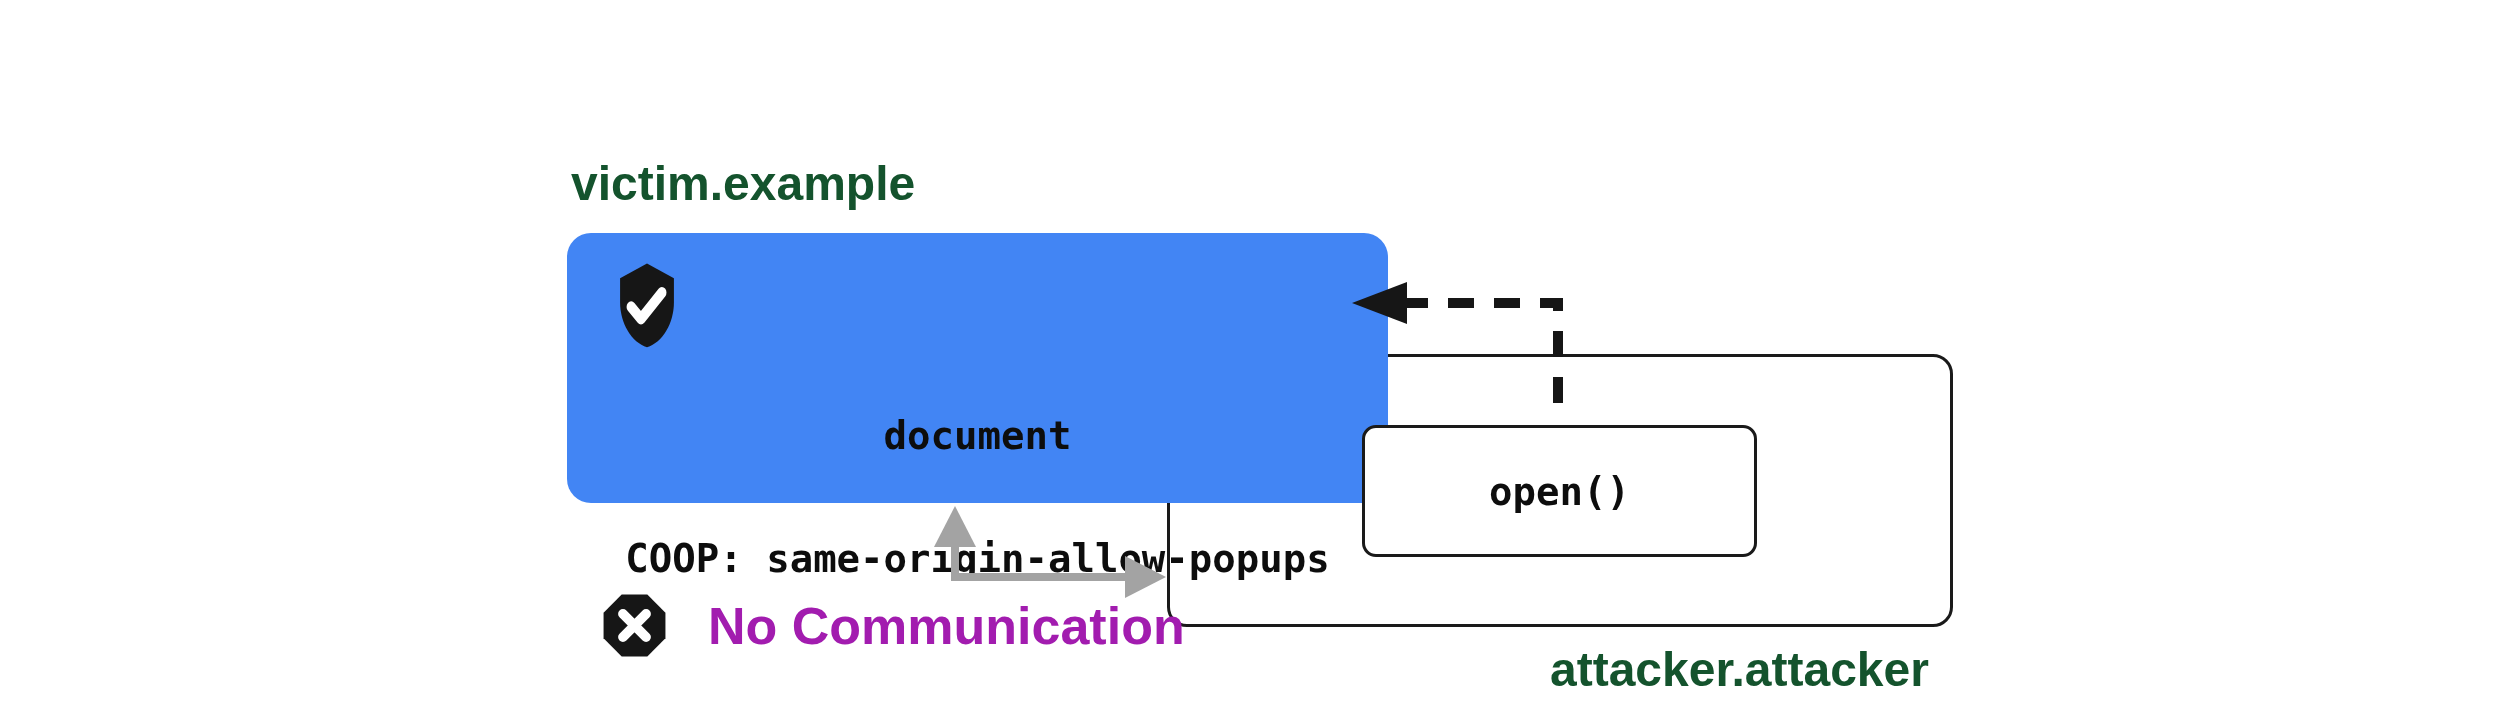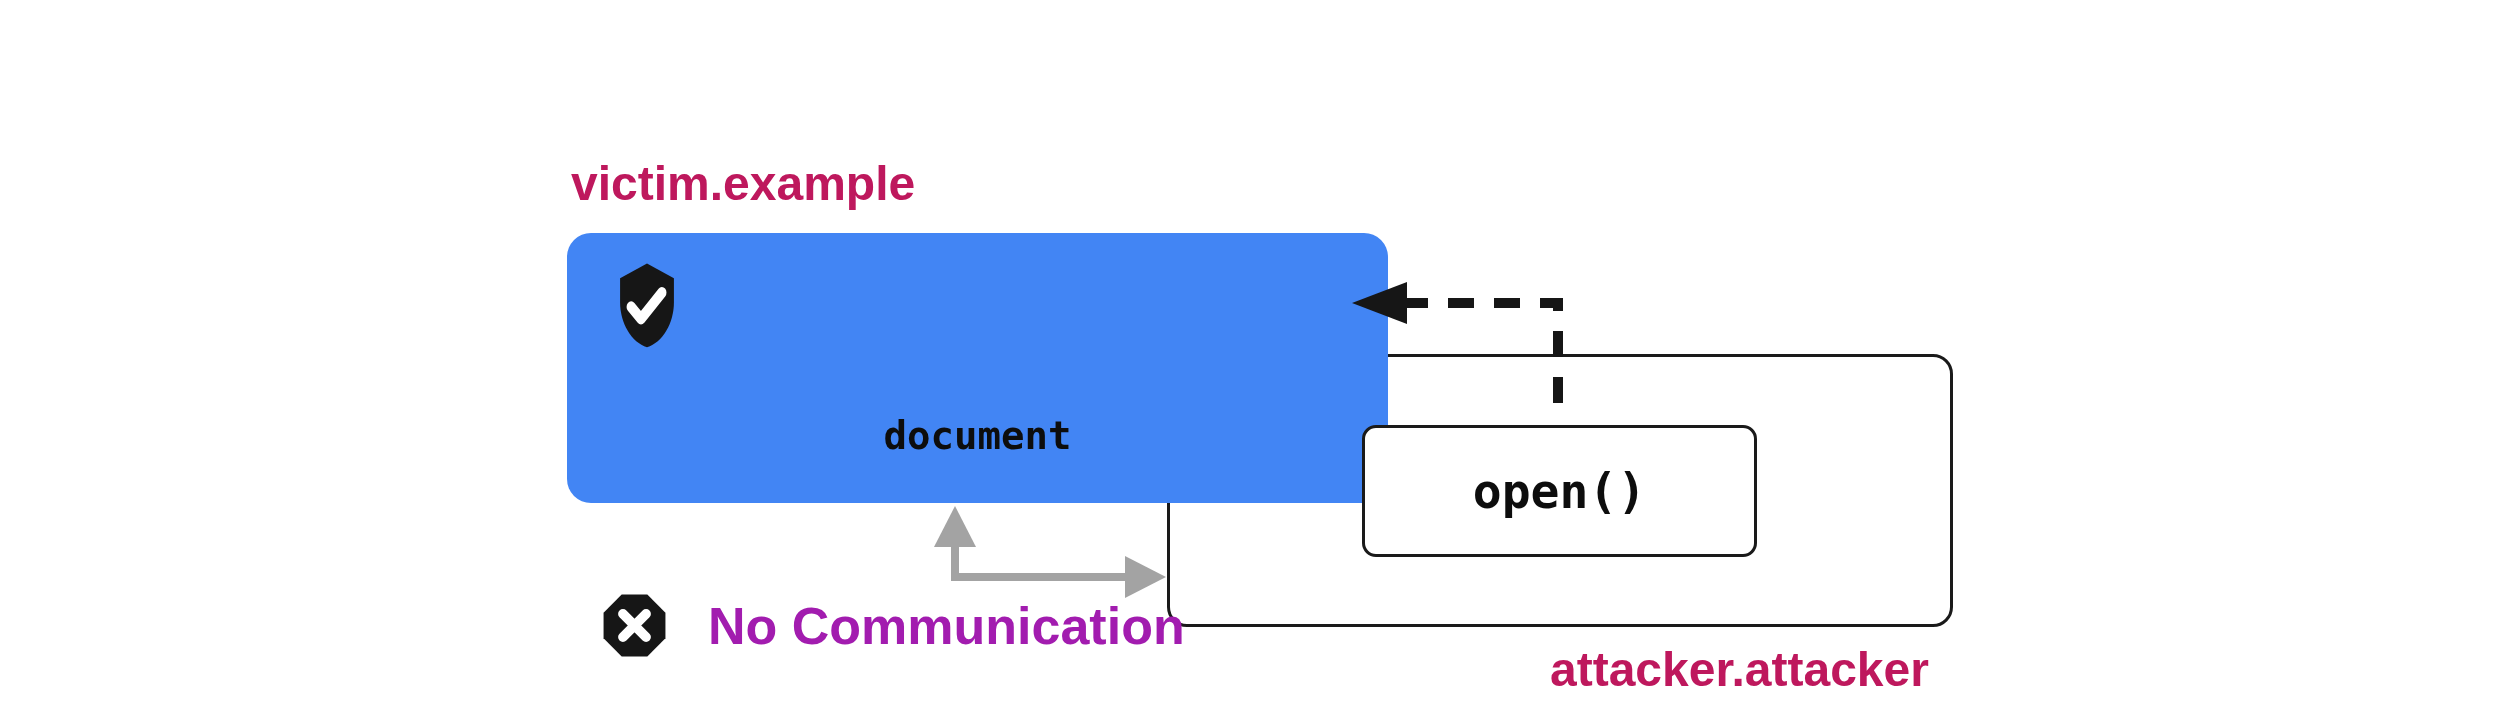--- a/index.html
+++ b/index.html
@@ -9,21 +9,21 @@
     background:#ffffff;
     overflow:hidden;
     font-family:"Liberation Sans", sans-serif;
   }
   
   .domain-label{
     position:absolute;
     font-weight:bold;
     font-size:48px;
     line-height:48px;
-    color:#be185d;
+    color:#14532d;
     letter-spacing:0px;
     white-space:nowrap;
   }
   .victim-label{left:571px;top:160px;}
   .attacker-label{left:1550px;top:646px;}
 
   
   .attacker-box{
     position:absolute;
     left:1167px;top:354px;
@@ -71,21 +71,21 @@
     background:#ffffff;
     border:3px solid #1a1a1a;
     border-radius:14px;
     box-sizing:border-box;
     z-index:3;
     display:flex;align-items:center;justify-content:center;
   }
   .open-box span{
     font-family:"DejaVu Sans Mono", monospace;
     font-weight:bold;
-    font-size:48px;
+    font-size:39px;
     color:#0d0d0d;
   }
 
   
   .arrows-layer{
     position:absolute;
     left:0;top:0;width:2500px;height:727px;
     z-index:4;
     pointer-events:none;
   }
@@ -117,20 +117,21 @@
 
   <div class="attacker-box"></div>
 
   <div class="victim-box">
     <svg class="shield-icon" viewBox="0 0 24 24" preserveAspectRatio="none">
       <path d="M12 0.9 L3.5 4.7 v6.2 c0 5.4 3.6 10.4 8.5 11.6 c4.9 -1.2 8.5 -6.2 8.5 -11.6 V4.7 Z" fill="#161616"></path>
       <path d="M7.0 12.1 l3.1 3.1 l6.6 -6.8" fill="none" stroke="#ffffff" stroke-width="2.9" stroke-linecap="round" stroke-linejoin="round"></path>
     </svg>
     <div class="doc-lines">
       <div>document</div>
+      <div>COOP: same-origin-allow-popups</div>
     </div>
   </div>
 
   <div class="open-box">
     <span>open()</span>
   </div>
 
   <svg class="arrows-layer" viewBox="0 0 2500 727">
 
     <g>

